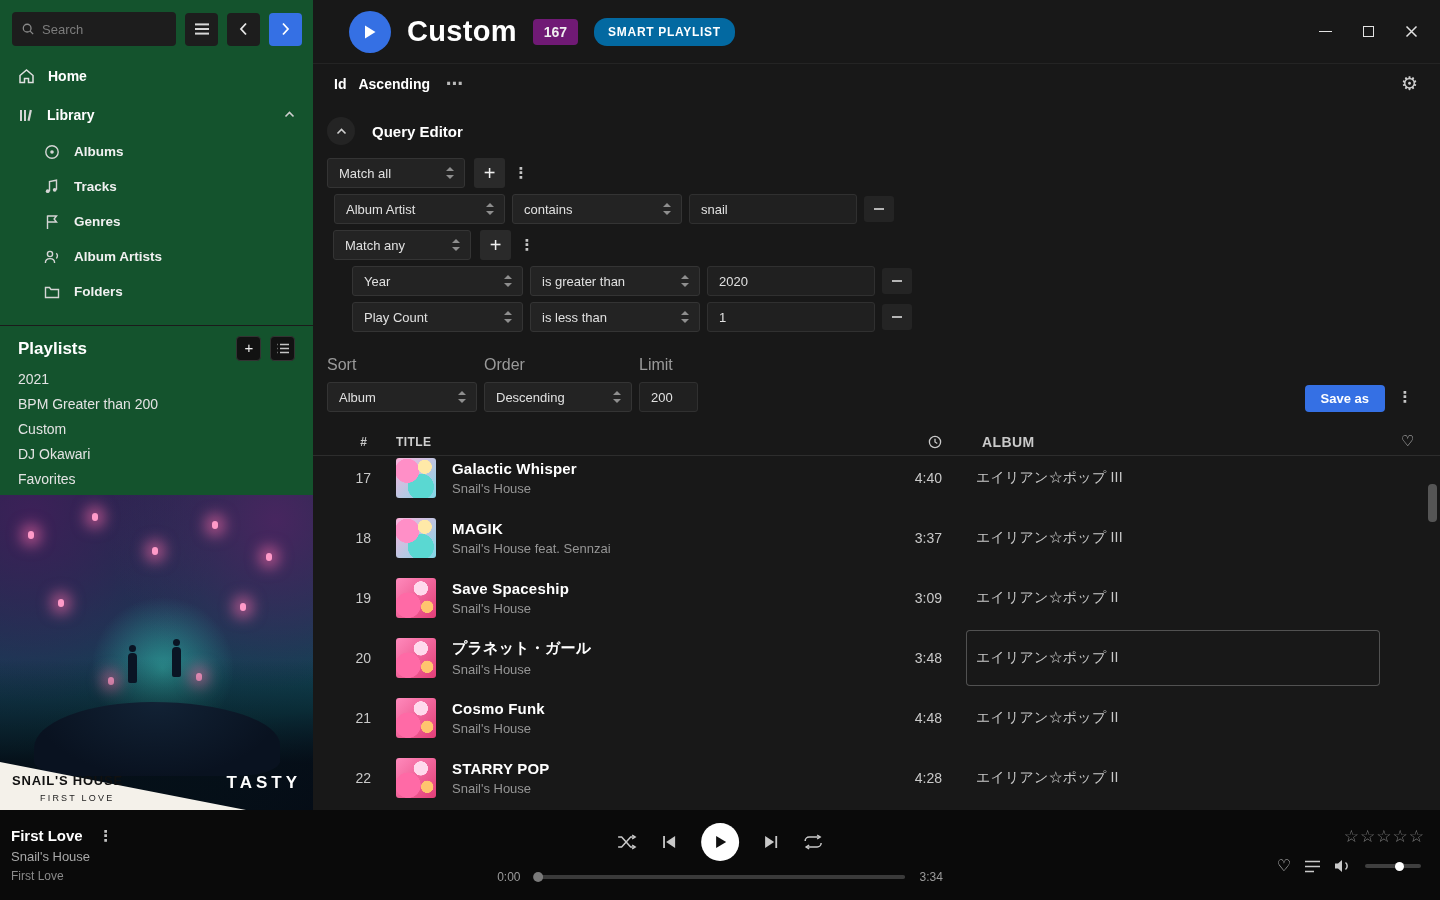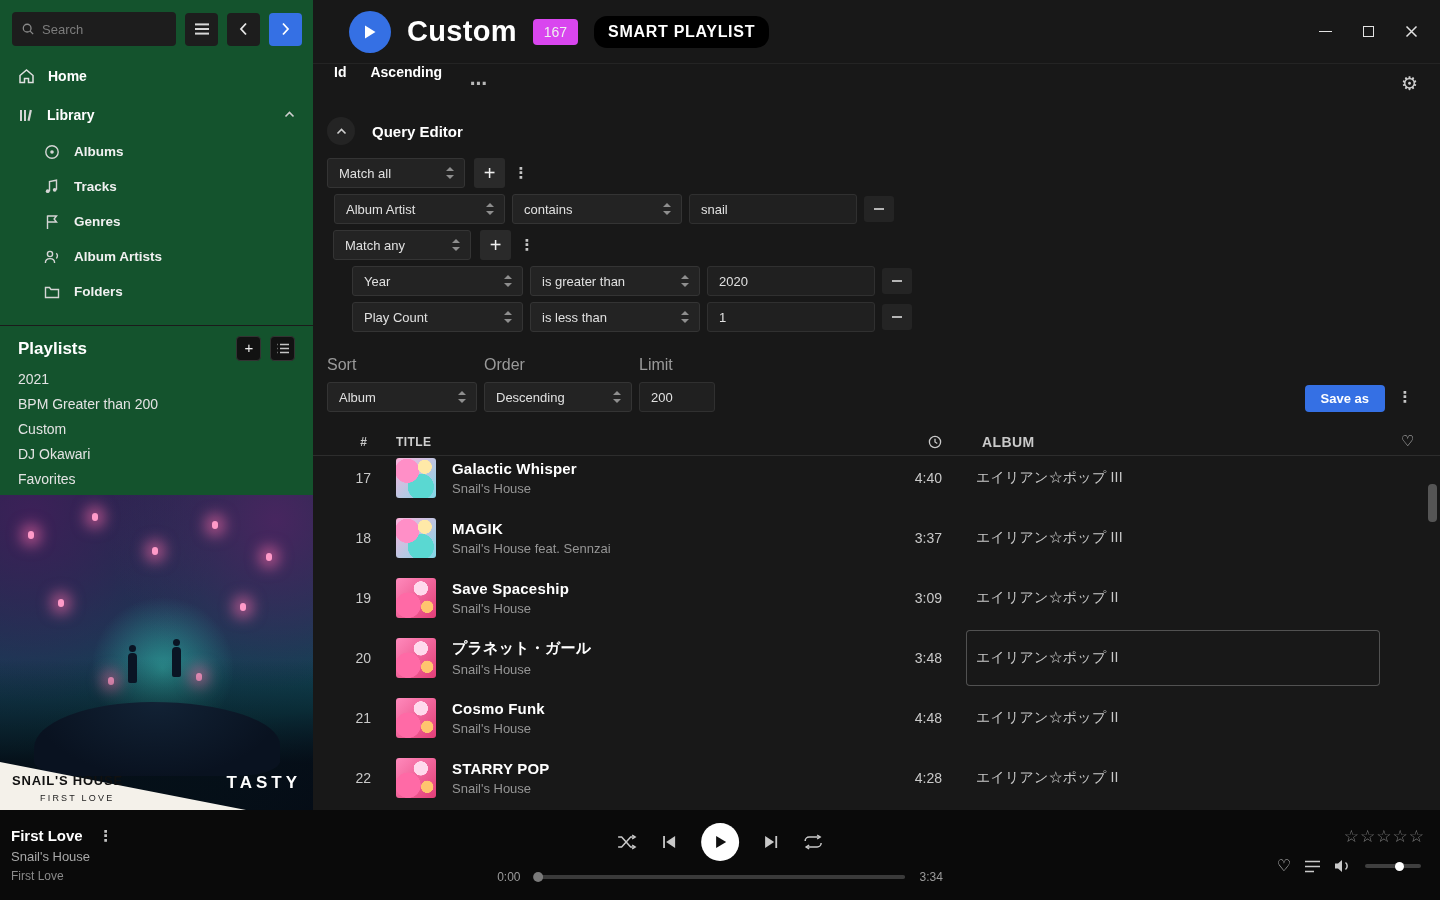--- a/index.html
+++ b/index.html
@@ -51,27 +51,27 @@
   .art-artist{position:absolute;left:12px;bottom:22px;z-index:4;color:#111;font-size:13px;font-weight:bold;letter-spacing:.8px}
   .art-title{position:absolute;left:40px;bottom:7px;z-index:4;color:#222;font-size:9px;letter-spacing:2.2px}
   .art-label{position:absolute;right:12px;bottom:17px;z-index:4;color:#fff;font-size:17px;font-weight:bold;letter-spacing:4px}
 
   
   .main{flex:1;min-width:0;background:#181818;display:flex;flex-direction:column;position:relative;overflow:hidden}
   .main-header{height:64px;flex:0 0 auto;display:flex;align-items:center;gap:16px;
     padding:0 22px 0 36px;border-bottom:1px solid #242424}
   .play-circle{width:42px;height:42px;border-radius:50%;background:#3570e4;flex:0 0 auto}
   .page-title{font-size:29px;font-weight:800;color:#fff;letter-spacing:.3px}
-  .count-badge{background:#d946ef;color:#f0f0f0;font-size:14px;font-weight:normal;padding:5px 11px;border-radius:4px}
-  .type-badge{background:#000000;color:#fff;font-size:16px;font-weight:bold;letter-spacing:.7px;padding:7px 14px;border-radius:13px}
+  .count-badge{background:#701a75;color:#f0f0f0;font-size:14px;font-weight:bold;padding:5px 11px;border-radius:4px}
+  .type-badge{background:#0369a1;color:#fff;font-size:12px;font-weight:bold;letter-spacing:.7px;padding:7px 14px;border-radius:13px}
   .win-controls{margin-left:auto;display:flex;align-items:center;gap:31px}
   .min-ic{display:block;width:13px;height:1.6px;background:#e2e2e2}
   .max-ic{display:block;width:11px;height:11px;border:1.2px solid #e2e2e2}
 
-  .toolbar{display:flex;gap:24px;height:40px;padding:0 22px 0 21px;flex:0 0 auto}
+  .toolbar{display:flex;align-items:center;gap:12px;height:40px;padding:0 22px 0 21px;flex:0 0 auto}
   .tb-label{font-size:14px;font-weight:bold;color:#fff}
   .tb-more{padding:0 4px}
   .hdots-ic::before{content:"⋯";font-family:"DejaVu Sans",sans-serif;font-size:17px;color:#b8b8b8;font-weight:bold;line-height:1}
   .gear-btn{margin-left:auto}
   .gear-ic::before{content:"⚙";font-family:"DejaVu Sans",sans-serif;font-size:19px;color:#cfcfcf;line-height:1}
 
   
   .qe-head{display:flex;align-items:center;gap:17px;padding:13px 0 13px 14px;flex:0 0 auto}
   .qe-collapse{width:28px;height:28px;border-radius:50%;background:#242424}
   .qe-title{font-size:15px;font-weight:bold;color:#fff}
@@ -94,21 +94,21 @@
   .add-btn{width:31px;height:30px;background:#2a2a2a;border-radius:3px;margin-left:9px}
   .plus-ic::before{content:"+";font-size:20px;font-weight:400;color:#efefef;line-height:1}
   .dots-btn{width:22px;height:30px;margin-left:5px}
   .vdots-ic::before{content:"⋮";font-family:"DejaVu Sans",sans-serif;font-size:15px;font-weight:bold;color:#c5c5c5;line-height:1}
   .rm-btn{width:30px;height:26px;background:#242424;border-radius:3px;margin-left:7px}
   .minus-ic{display:block;width:10px;height:1.8px;background:#b5b5b5}
 
   .sort-block{display:flex;align-items:flex-end;padding:18px 24px 14px 14px;flex:0 0 auto}
   .sort-col{display:flex;flex-direction:column;gap:8px;margin-right:7px}
   .sort-label{font-size:16px;color:#9a9a9a}
-  .w-sort{width:150px}.w-order{width:148px}.w-limit{width:76px}
+  .w-sort{width:150px}.w-order{width:148px}.w-limit{width:59px}
   .saveas{margin-left:auto;background:#3570e4;color:#fff;font-weight:bold;font-size:13px;
     height:27px;padding:0 16px;border-radius:4px}
 
   
   .table{flex:1;min-height:0;display:flex;flex-direction:column;position:relative;margin-top:2px}
   .t-head,.t-row{display:grid;grid-template-columns:77px 62px 1fr 90px 420px 44px;align-items:center}
   .t-head{height:28px;border-bottom:1px solid #2d2d2d;color:#cfcfcf;font-size:12px;font-weight:bold;flex:0 0 auto}
   .c-num{text-align:right;padding-right:19px;color:#c9c9c9;font-size:14px}
   .t-head .c-num{padding-right:23px;font-size:12px}
   .c-title-h{grid-column:2/4;padding-left:6px;letter-spacing:.4px}

